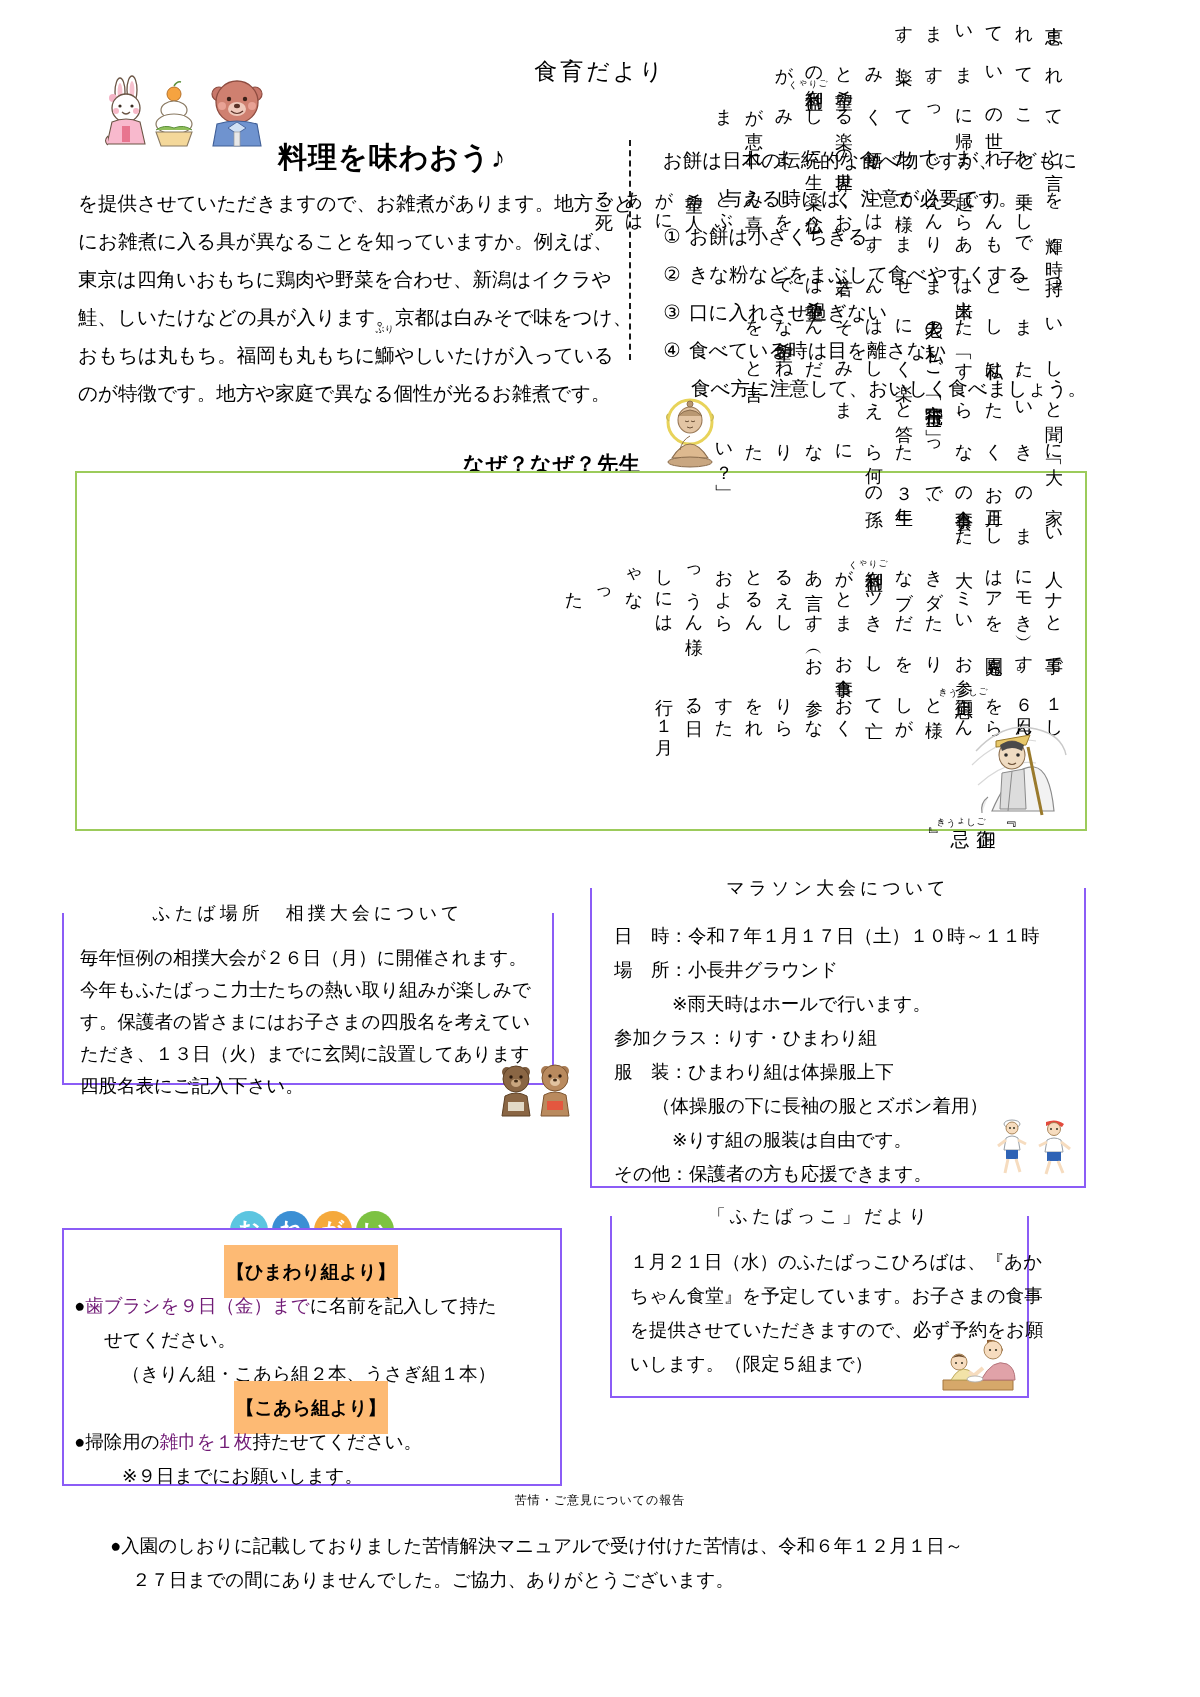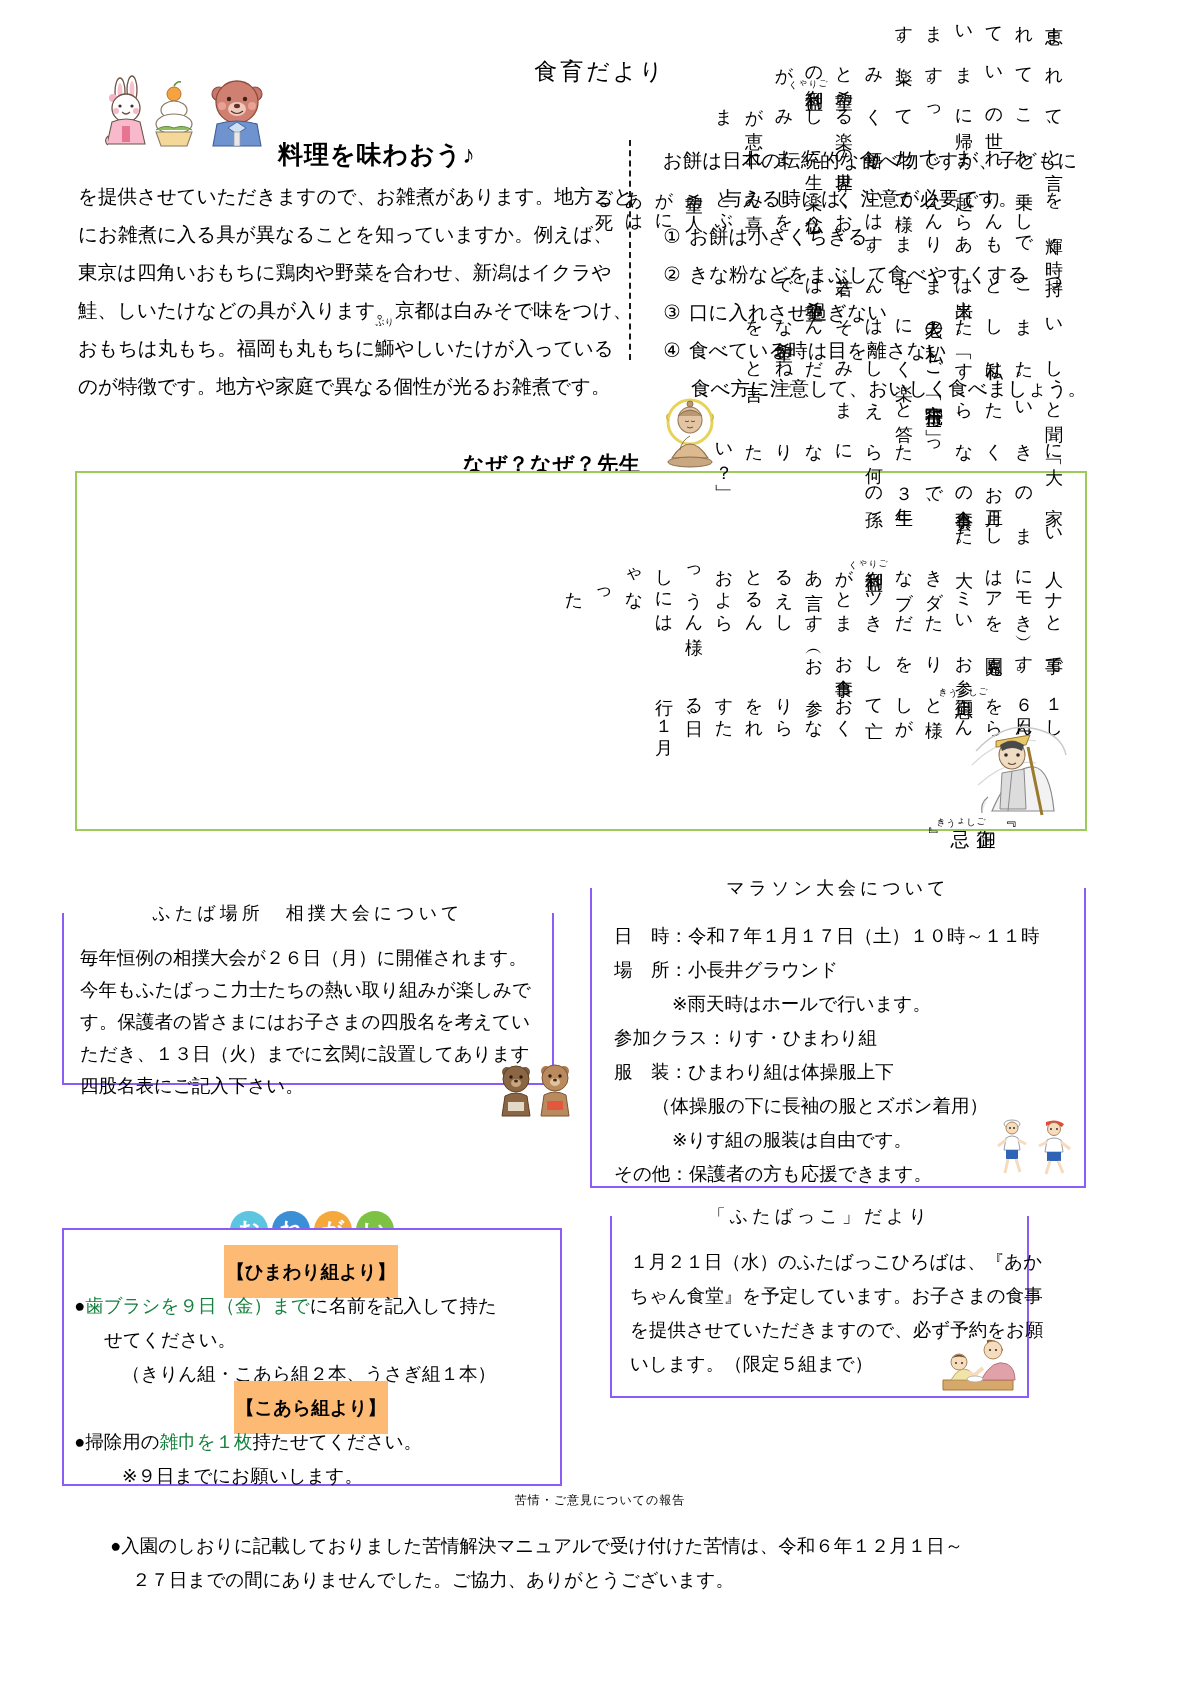--- a/index.html
+++ b/index.html
@@ -22,21 +22,21 @@
 
   
   .illo { position:absolute; }
   .illo svg { display:block; }
 
   
   #article-left {
     position:absolute; left:78px; top:138px; width:540px;
   }
   #article-left .headline {
-    font-size:25px; font-weight:bold; margin-left:200px; margin-bottom:8px;
+    font-size:29px; font-weight:bold; margin-left:200px; margin-bottom:8px;
     letter-spacing:1px;
   }
   #article-left .body p {
     margin:0 0 3px 0; font-size:19.5px; line-height:35px; letter-spacing:0px;
     white-space:nowrap;
   }
   .ruby-wrap { position:relative; display:inline-block; }
   .ruby-wrap .rt {
     position:absolute; left:50%; transform:translateX(-50%);
     top:-13px; font-size:9px; line-height:9px; white-space:nowrap;
@@ -109,21 +109,21 @@
   #marathon-box .box-body p { font-size:18.5px; line-height:32px; }
   #marathon-box .indent1 { padding-left:58px; }
   #marathon-box .indent2 { padding-left:38px; }
 
   
   #onegai-box { left:62px; top:1228px; width:500px; height:258px; }
   #onegai-box .box-body { padding:26px 12px 8px 10px; }
   #onegai-box .box-body p { font-size:18.5px; line-height:32px; }
   .hl { background:#fdba74; font-weight:bold; padding:16px 2px; }
   .center { text-align:center; }
-  .red { color:#15803d; }
+  .red { color:#701a75; }
   .hang { padding-left:22px; text-indent:-22px; }
   .ind1 { padding-left:30px; }
   .ind2 { padding-left:48px; }
 
   
   #onegai-bubbles {
     position:absolute; left:62px; top:1209px; width:500px; height:42px;
     display:flex; align-items:center;
   }
   #onegai-bubbles .line { flex:1 1 auto; height:2px; background:#1fa0d8; }

